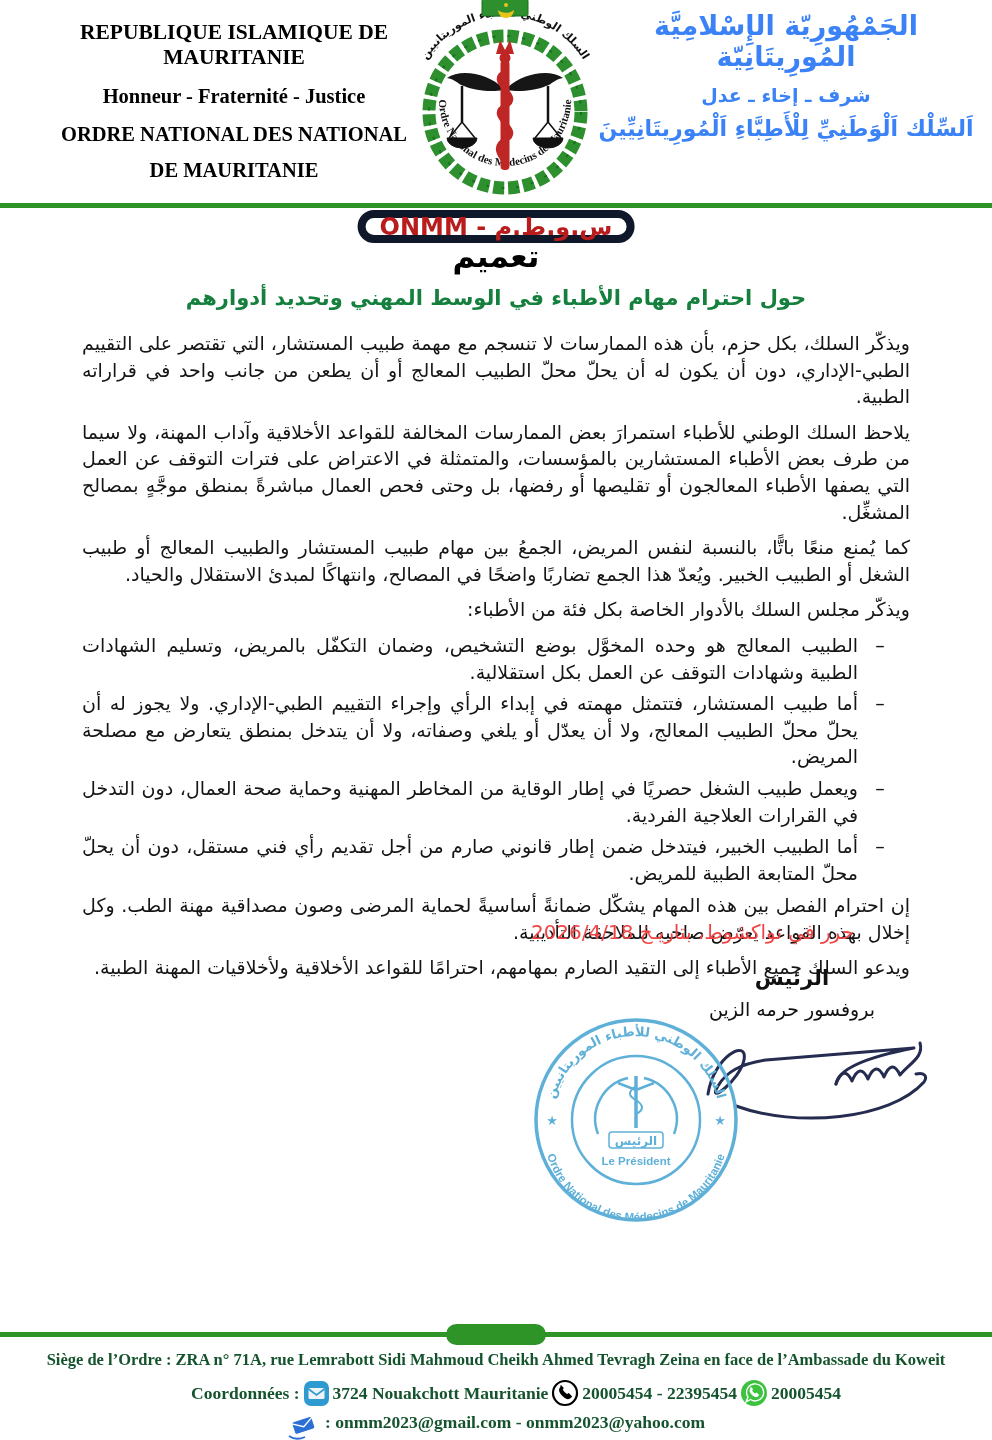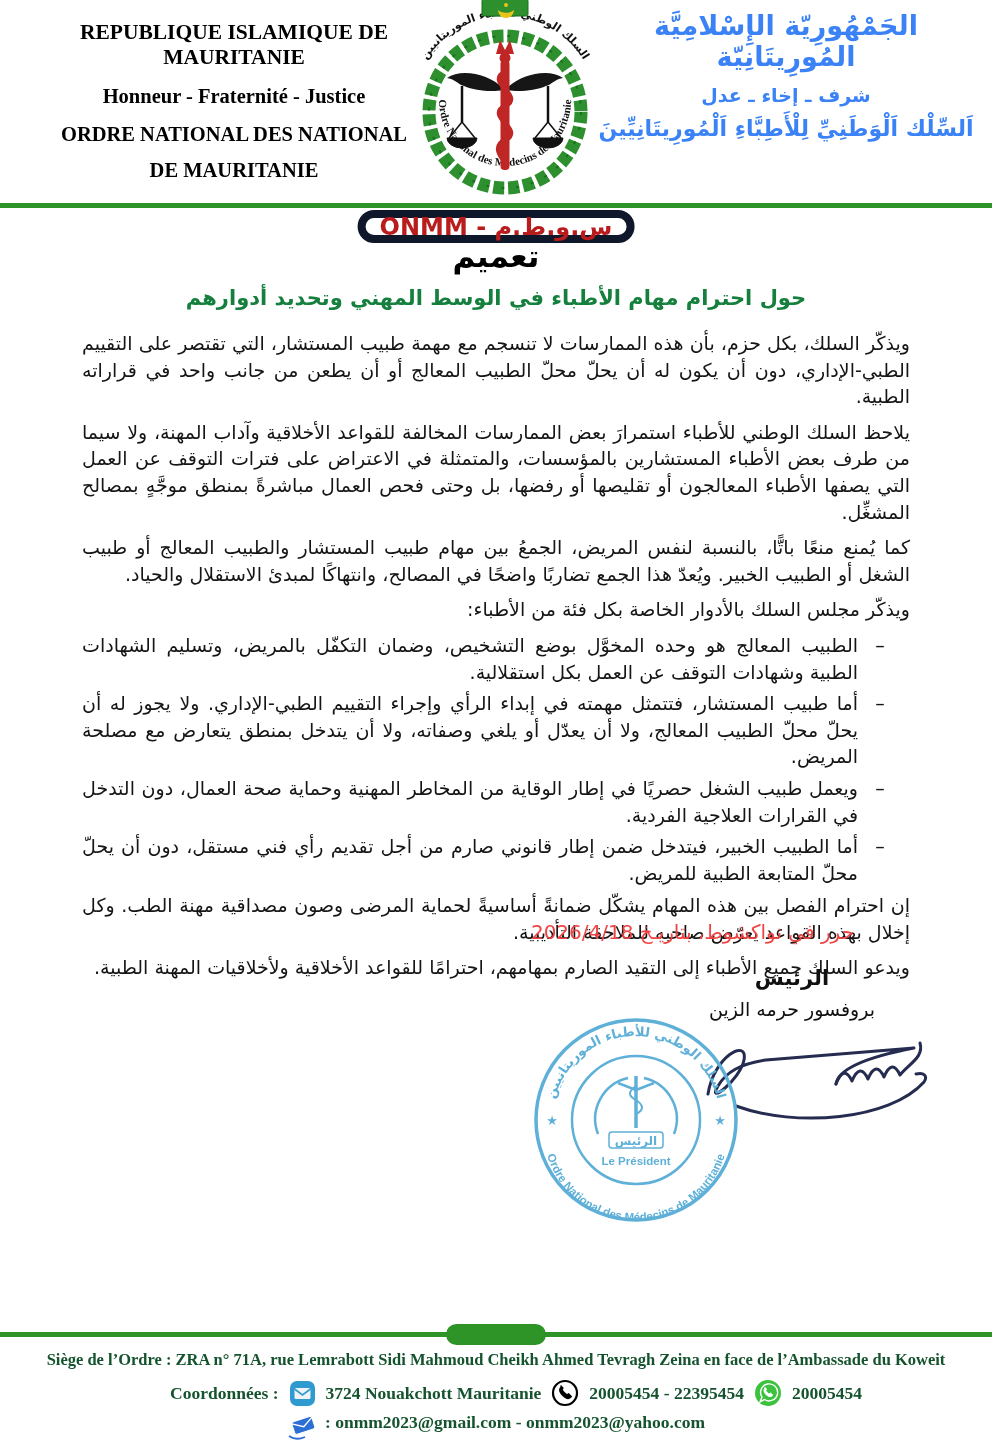--- a/index.html
+++ b/index.html
@@ -56,21 +56,21 @@
 
   
   .footer-divider{position:absolute;left:0;top:1322px;width:992px;height:26px;}
   .footer-divider .line{position:absolute;left:0;top:10px;width:992px;height:5px;background:#2e9428;}
   .footer-divider .pill{position:absolute;left:50%;transform:translateX(-50%);top:2px;
                         width:100px;height:21px;background:#2e9428;border-radius:11px;}
   .footer{position:absolute;left:0;top:1350px;width:992px;text-align:center;
           font-family:"Liberation Serif",serif;font-weight:bold;color:#14532d;}
   .footer .f1{font-size:16.5px;}
   .footer .f2{font-size:17.5px;margin-top:9px;display:flex;justify-content:center;
-              align-items:center;gap:10px;padding-left:40px;}
+              align-items:center;gap:3px;padding-left:40px;}
   .footer .f3{font-size:17.5px;margin-top:5px;display:flex;justify-content:center;
               gap:6px;}
   .icon{display:inline-block;vertical-align:middle;}
 </style>
 </head>
 <body>
 
 <div class="page">
 
   <div class="hdr-left">

